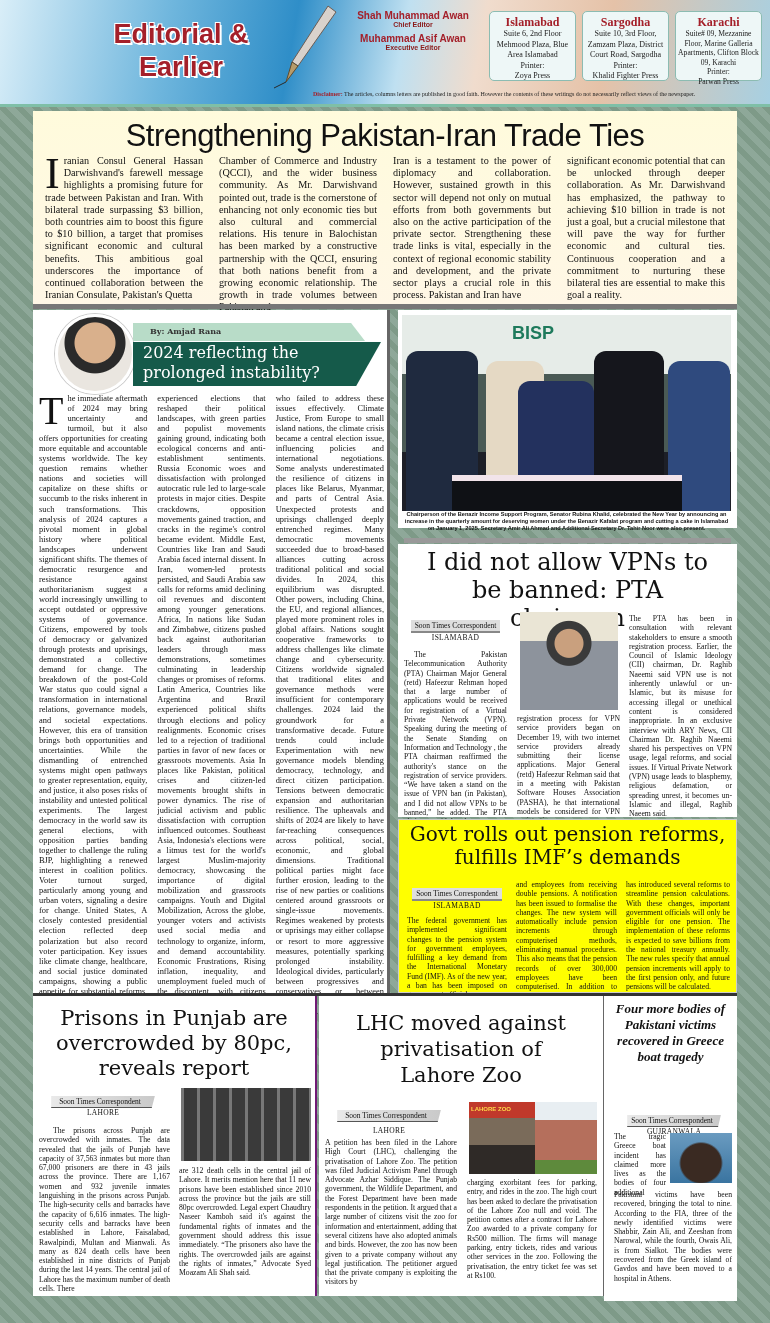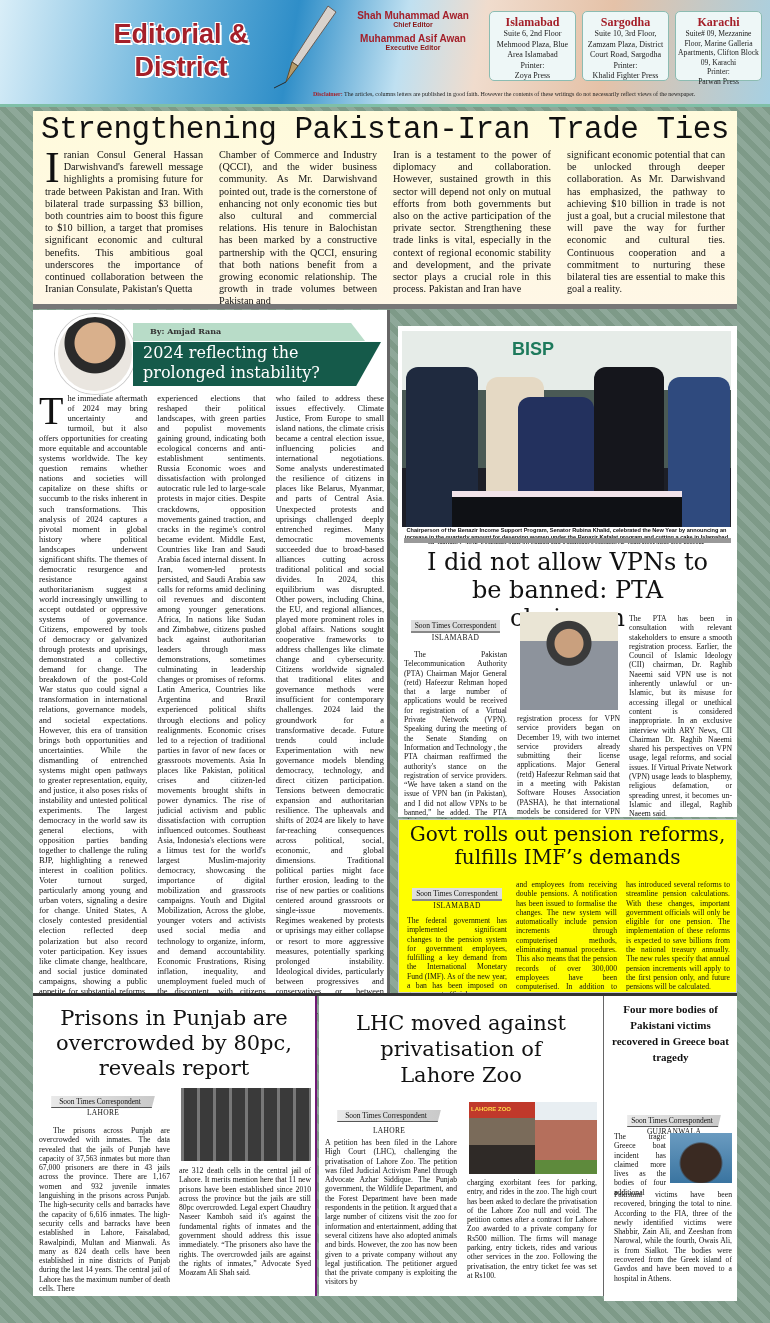--- a/index.html
+++ b/index.html
@@ -30,72 +30,72 @@
 .editors .r{font-weight:bold;font-size:7px;color:#8a1a1a;margin-bottom:5px}
 .offices{position:absolute;left:489px;top:11px;display:flex;gap:6px}
 .office{width:87px;height:70px;background:#eef7f7;border:1px solid #8cbcb2;border-radius:5px;text-align:center;padding-top:3px}
 .office .city{font-weight:bold;font-size:12px;color:#a4202a;line-height:14px}
 .office .addr{font-size:8px;line-height:10.5px;color:#222}
 .disclaimer{position:absolute;left:313px;top:91px;font-size:6px;color:#222;white-space:nowrap}
 .disclaimer b{color:#a4202a}
 
 .panel{position:absolute;background:#fff}
 .lead{left:33px;top:111px;width:704px;height:193px;background:linear-gradient(#fffbdc,#fff7e6)}
-.lead h1{font-family:Liberation Mono, monospace;font-weight:normal;font-size:31px;line-height:38px;text-align:center;color:#111;letter-spacing:-0.5px;}
+.lead h1{font-family:Liberation Sans, sans-serif;font-weight:normal;font-size:31px;line-height:38px;text-align:center;color:#111;letter-spacing:-0.5px;margin-top:6px}
 .cols{display:flex;gap:16px;padding:0 12px}
 .col{flex:1;font-size:10.2px;line-height:12.2px;text-align:justify}
 .dropcap{float:left;font-size:44px;line-height:34px;margin:2px 4px 0 0;font-family:"Liberation Serif",serif}
 .divider{position:absolute;left:33px;top:304px;width:704px;height:5px;background:#777}
 
 .opinion{left:33px;top:310px;width:357px;height:683px;border-right:3px solid #666}
 .author-photo{position:absolute;left:22px;top:4px;width:80px;height:80px;border-radius:50%;
 background:radial-gradient(circle at 50% 35%,#d9b08c 0 20px,#2a2a2a 21px 30px,#eae6e0 31px);border:3px solid #fff;box-shadow:0 0 0 1px #ccc}
 .byline-bar{position:absolute;left:100px;top:13px;width:232px;height:18px;background:#b8dcc8;clip-path:polygon(0 0,94% 0,100% 100%,0 100%)}
 .byline{position:absolute;left:117px;top:16px;font-family:"DejaVu Serif",serif;font-size:8px;font-weight:bold;color:#333}
 .op-title-bar{position:absolute;left:100px;top:32px;width:248px;height:44px;background:#155a4a;clip-path:polygon(0 0,100% 0,90% 100%,0 100%)}
 .op-title{position:absolute;left:110px;top:33px;width:220px;text-align:left;font-family:"DejaVu Serif",serif;font-size:16px;line-height:20px;color:#fff}
 .op-cols{position:absolute;left:6px;top:84px;width:345px;display:flex;gap:10px}
 .op-cols .col{font-size:8.4px;line-height:10.05px}
 .op-cols .dropcap{font-size:40px;line-height:30px}
 
-.photo-panel{left:398px;top:326px;width:339px;height:218px}
+.photo-panel{left:398px;top:310px;width:339px;height:218px}
 .photo{position:absolute;left:4px;top:5px;width:329px;height:196px;
 background:linear-gradient(#e6ece8 0 30%,#4a5a55 30% 70%,#1d1f27 70%);overflow:hidden}
 .photo .p{position:absolute;bottom:0;border-radius:12px 12px 0 0}
 .caption{position:absolute;left:6px;top:201px;width:325px;text-align:center;font-family:"Liberation Sans",sans-serif;font-weight:bold;font-size:5.6px;line-height:7px;color:#111}
 .gbar{position:absolute;left:404px;top:538px;width:327px;height:5px;background:#999}
 
 .vpn{left:398px;top:544px;width:339px;height:273px}
 .headline{font-family:"DejaVu Serif",serif;font-weight:normal;text-align:center;color:#111}
 .vpn .headline{font-size:24px;line-height:28px;margin-top:4px}
 .corr{display:inline-block;background:#dedede;border-bottom:2px solid #888;font-size:7.5px;padding:1px 4px;color:#111}
 .dateline{font-size:7.5px;text-align:center;letter-spacing:0.3px}
 .smalltext{font-size:7.7px;line-height:9.3px;text-align:justify}
 
 .pension{left:398px;top:819px;width:339px;height:174px;background:#ffff00;border:1px solid #ccc}
 .pension .headline{font-size:20px;line-height:23px;margin-top:3px}
 
 .bottom-line{position:absolute;left:33px;top:993px;width:704px;height:3px;background:#333}
 .prisons{left:33px;top:996px;width:284px;height:300px;border-right:2px solid #701a75}
 .zoo{left:319px;top:996px;width:286px;height:300px;border-right:2px solid #666}
 .greece{left:604px;top:996px;width:133px;height:305px}
-.greece .headline{font-family:"Liberation Serif",serif;font-weight:bold;font-size:11px;line-height:16px}
+.greece .headline{font-family:"Liberation Serif",serif;font-weight:bold;font-style:italic;font-size:13px;line-height:16px}
 .slant{display:inline-block;background:linear-gradient(90deg,#e9e9e9,#c9c9c9);clip-path:polygon(0 0,100% 0,97% 100%,0 100%);font-size:7.5px;padding:1px 14px 1px 8px;border-bottom:1px solid #555}
 .jail-img{position:absolute;background:repeating-linear-gradient(90deg,#777 0 3px,#3a3a3a 3px 16px);}
 .zoo-img{position:absolute;display:flex}
 .boat-img{position:absolute;background:radial-gradient(ellipse at 50% 60%,#3a2a22 0 20px,transparent 22px),linear-gradient(#6a9bc0,#3a74a0)}
 .abs{position:absolute}
 </style>
 </head>
 <body>
 
 <div class="masthead">
   <div class="mast-title">
     <div>Editorial &amp;</div>
-    <div>District</div>
+    <div>Earlier</div>
   </div>
   <svg class="pen" viewBox="0 0 70 85">
     <polygon points="60,2 68,8 30,62 24,58" fill="#d9d2cc" stroke="#6b5d55" stroke-width="1"></polygon>
     <polygon points="24,58 30,62 18,78" fill="#b79b6a" stroke="#5a4a30" stroke-width="1"></polygon>
     <line x1="18" y1="78" x2="6" y2="84" stroke="#2a2a2a" stroke-width="1"></line>
   </svg>
   <div class="editors">
     <div class="n">Shah Muhammad Awan</div>
     <div class="r">Chief Editor</div>
     <div class="n">Muhammad Asif Awan</div>

